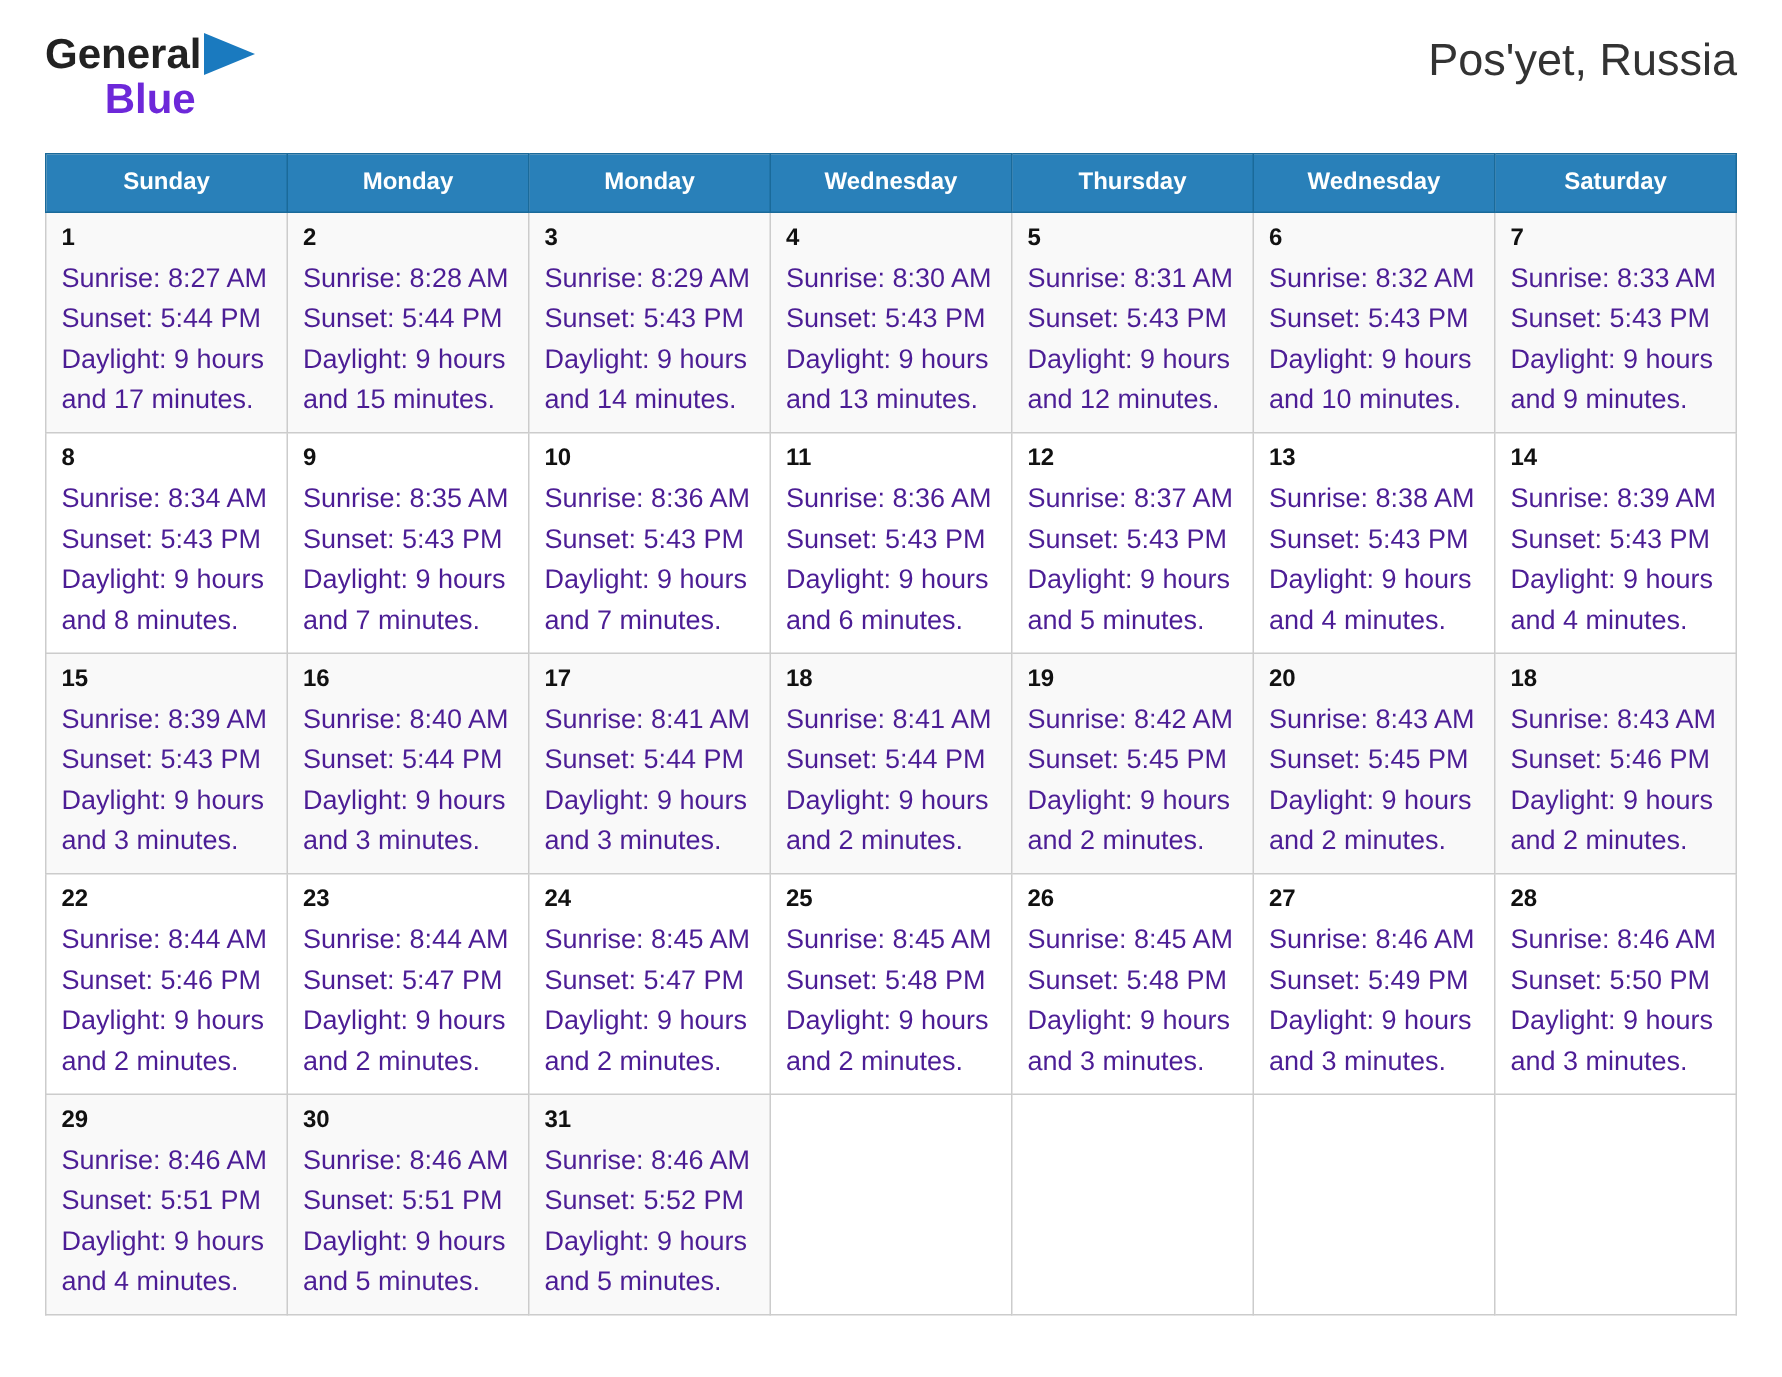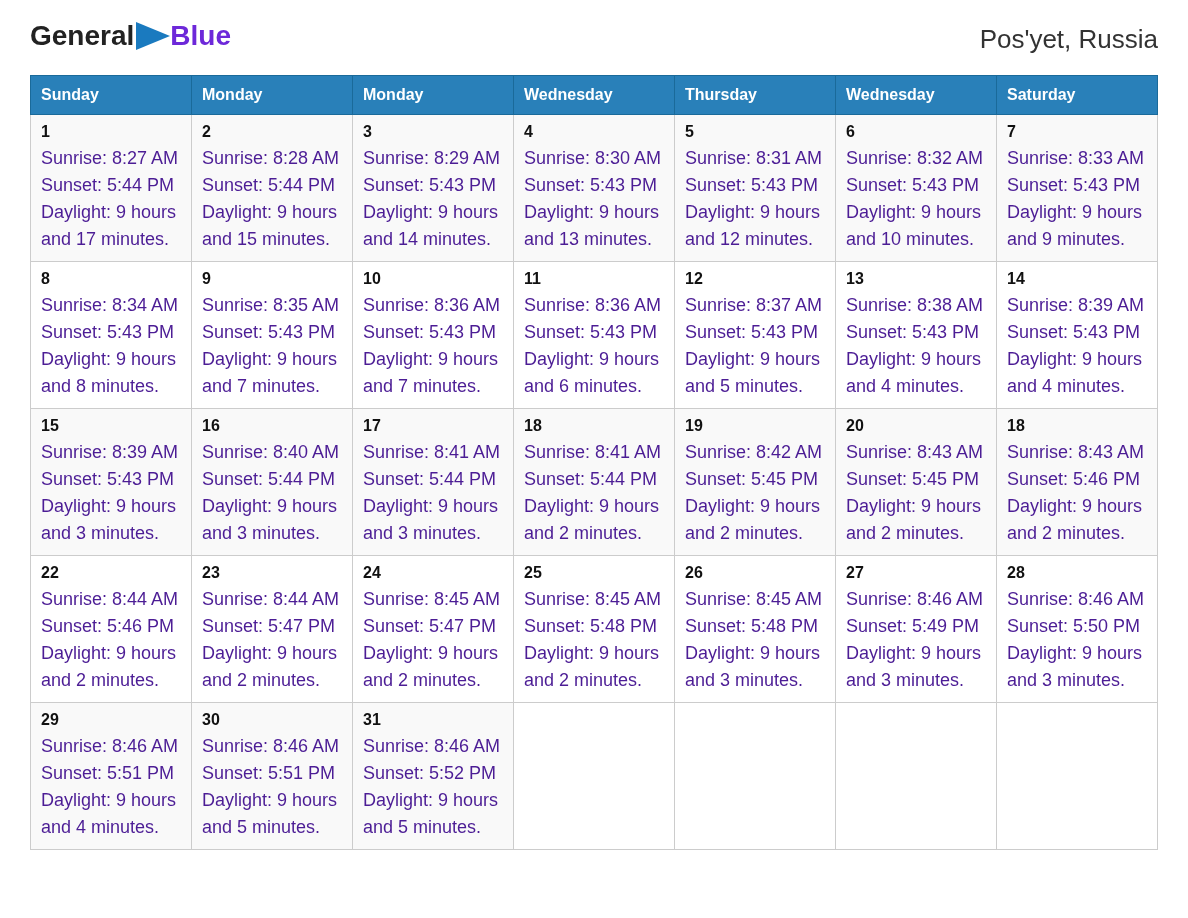--- a/index.html
+++ b/index.html
@@ -19,35 +19,35 @@
     .title-block {
       text-align: right;
     }
     .month-title {
       font-size: 52px;
       font-weight: bold;
       color: #111;
       line-height: 1.1;
     }
     .location {
-      font-size: 26px;
+      font-size: 30px;
       color: #333;
       margin-top: 4px;
     }
     table {
       width: 100%;
       border-collapse: collapse;
     }
     thead tr th {
       background-color: #2980b9;
       color: #fff;
       font-size: 16px;
       font-weight: bold;
       padding: 10px 10px;
-      text-align: left;
+      text-align: center;
       border: 1px solid #1a6a9a;
     }
     tbody tr td {
       vertical-align: top;
       padding: 8px 10px;
       border: 1px solid #ccc;
       width: 14.28%;
       font-size: 13px;
       color: #333;
       background: #fff;
@@ -68,21 +68,22 @@
       color: #4c1d95;
     }
     .empty-cell {
       background: #fff !important;
     }
     tbody tr td.empty-cell {
       background: #fff;
     }
     .logo-wrapper {
       display: flex;
-      align-items: flex-end;
+      flex-direction: column;
+      align-items: center;
     }
   </style>
 </head>
 <body>
 
 <div class="header">
   <div class="logo-wrapper">
     <div style="display:flex;align-items:center;">
       <span style="font-size:28px;font-weight:bold;color:#222;">General</span>
       <svg width="34" height="28" viewBox="0 0 34 28" style="margin-left:2px;">

